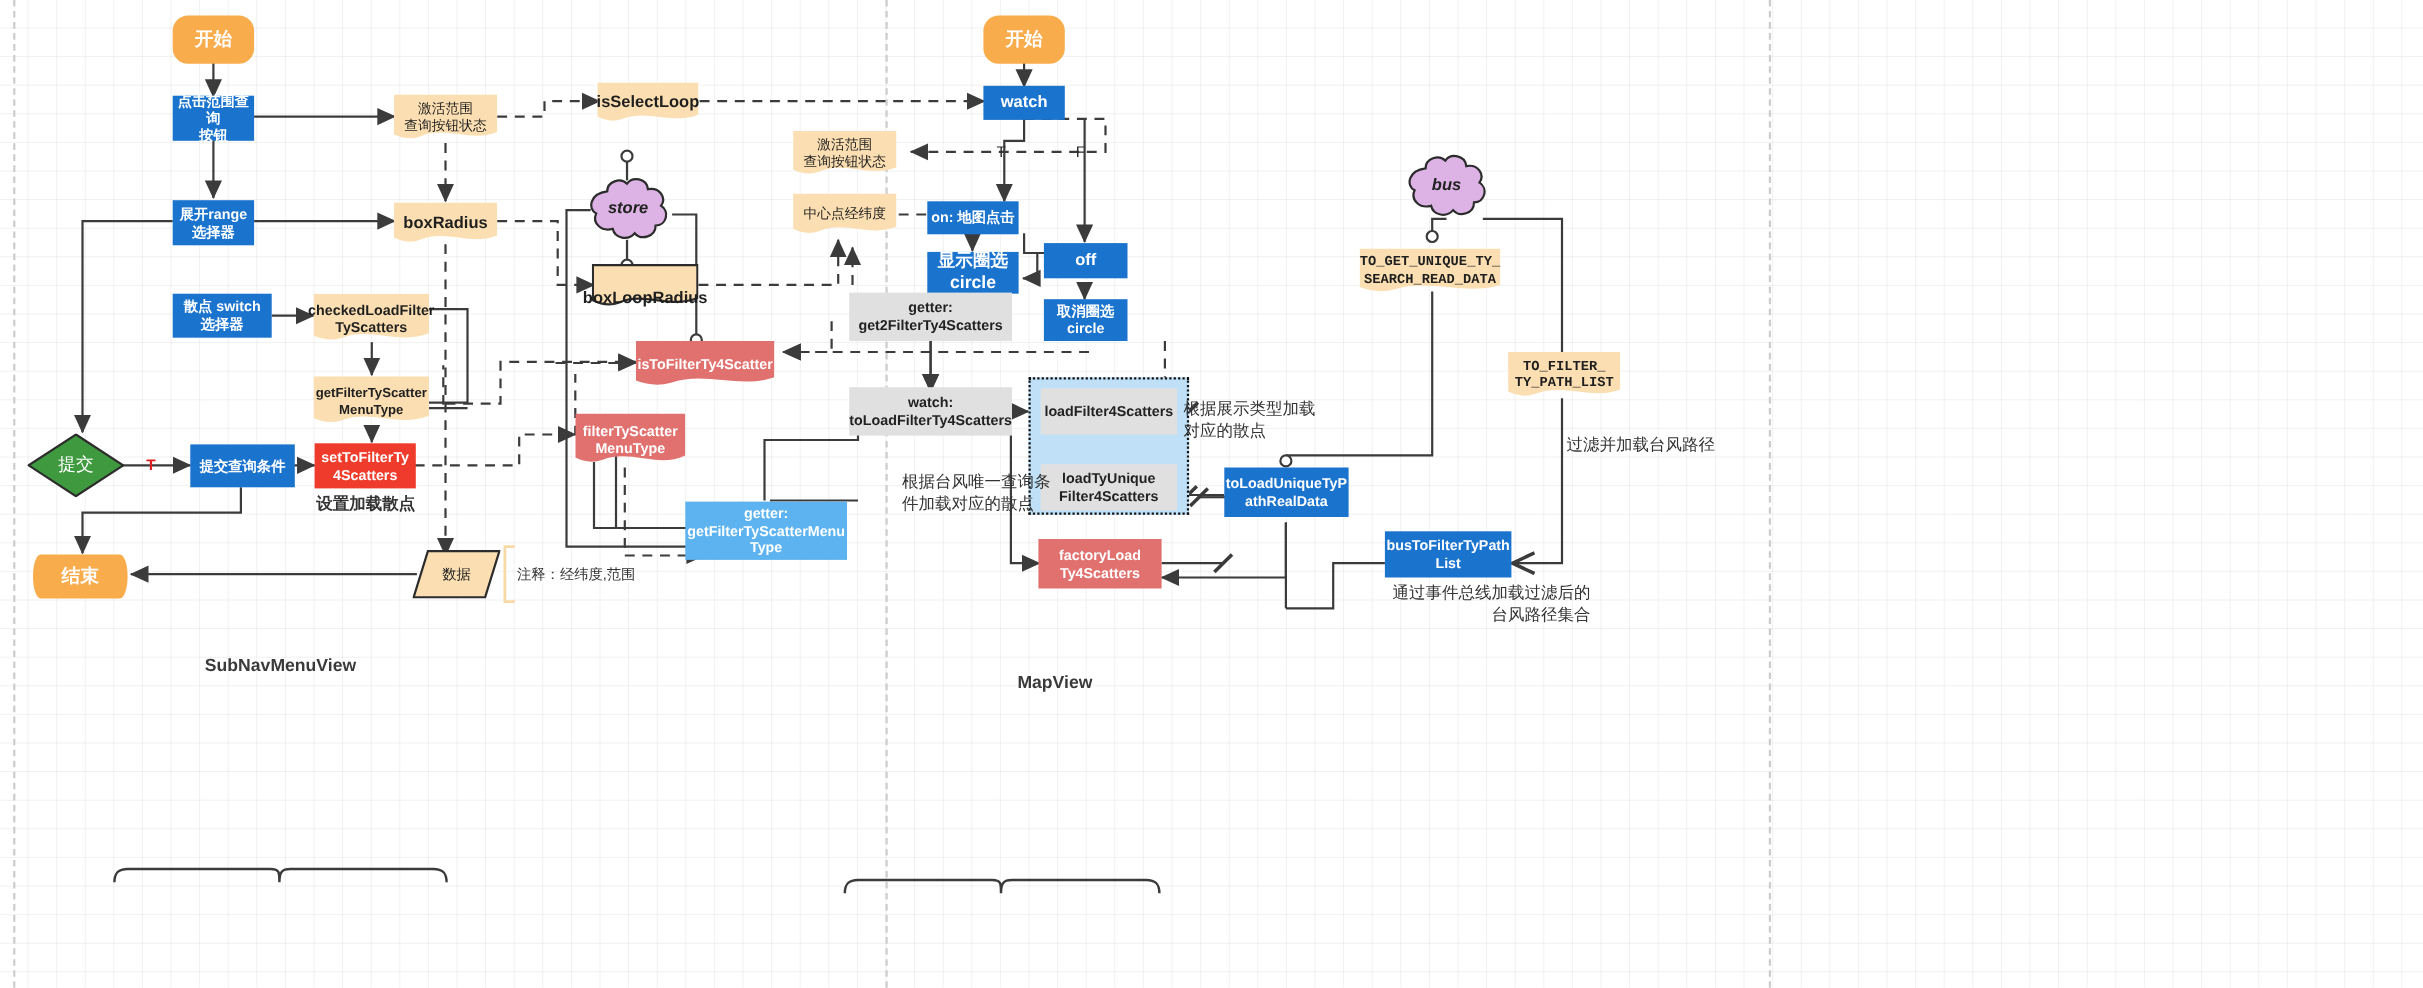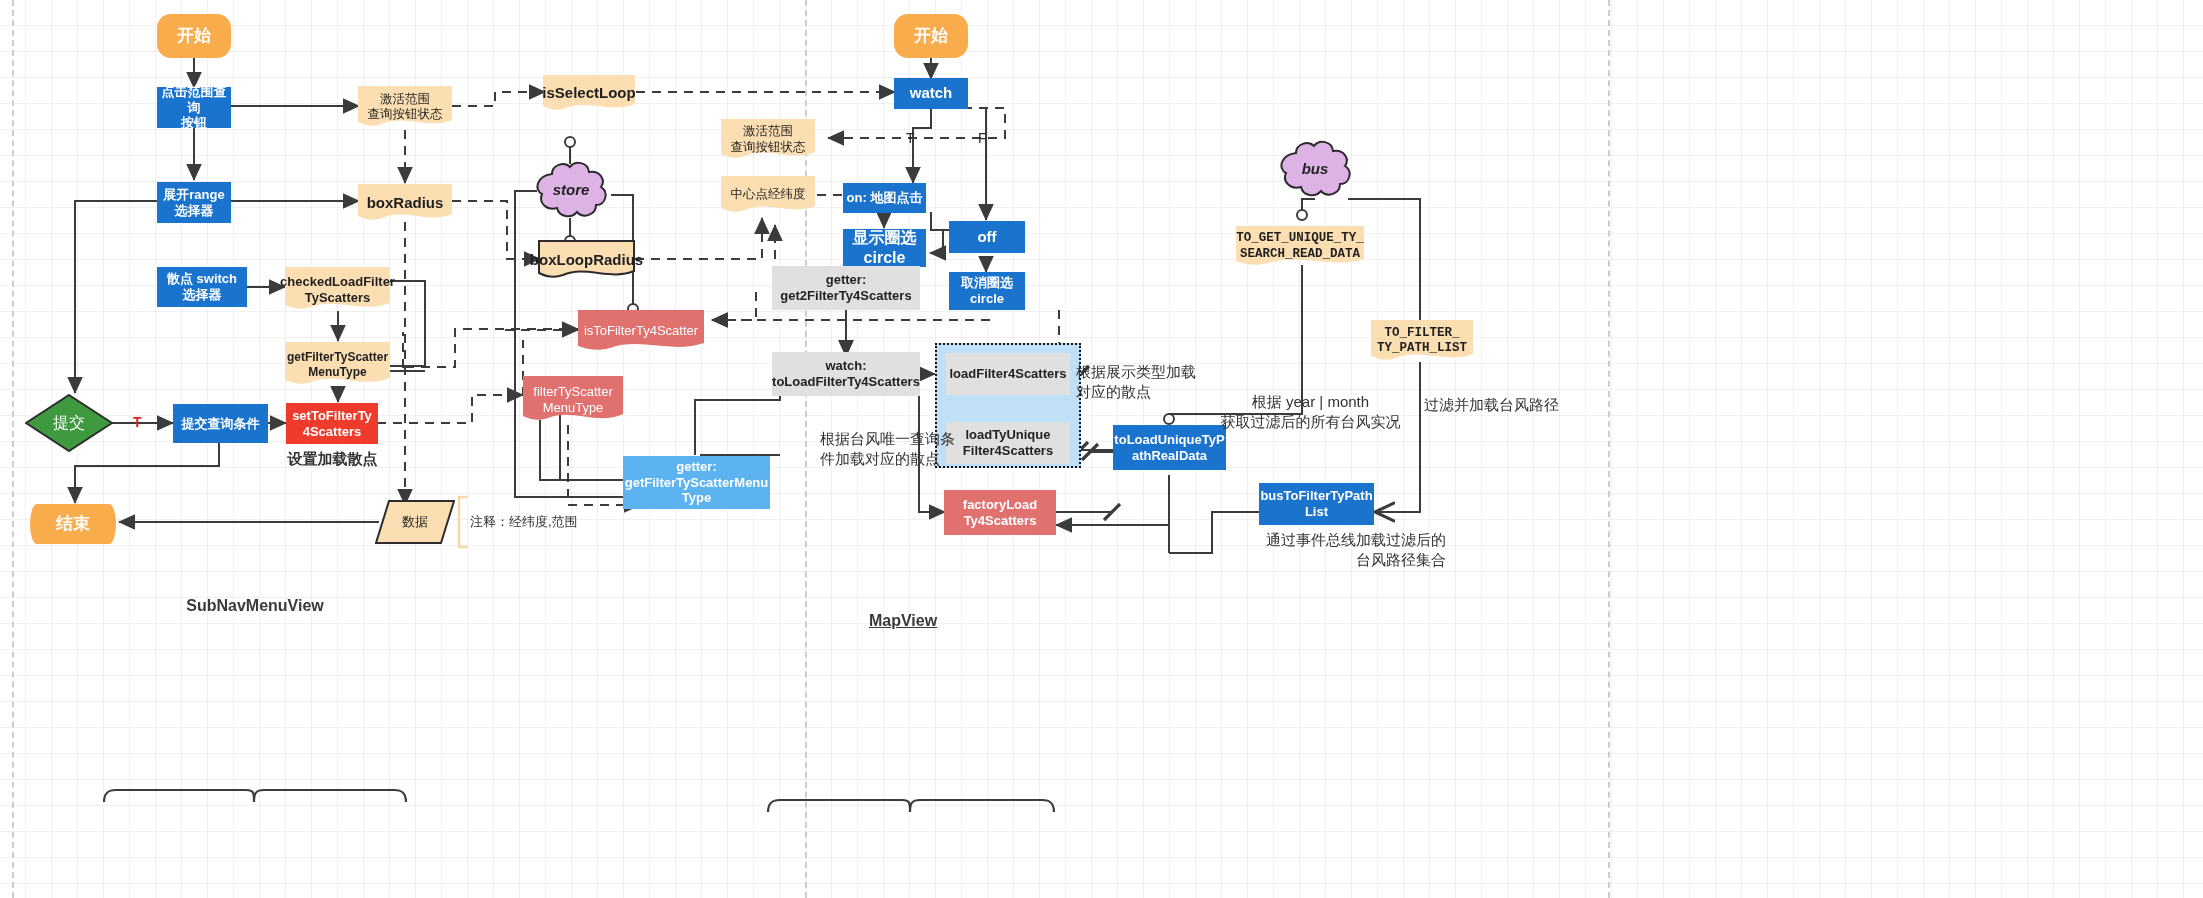--- a/index.html
+++ b/index.html
@@ -50,21 +50,21 @@
   .lightblue{
     background:#5cb3ef;color:#ffffff;font-weight:bold;font-size:15px;
   }
   .note{
     color:#1f1f1f;font-weight:bold;font-size:15px;
     background:transparent;
   }
   .note .noteshape{position:absolute;left:0;top:0;z-index:0;}
   .note .ntxt{position:relative;z-index:2;padding:0 6px;}
   .redflag{
-    color:#ffffff;font-weight:normal;font-size:15px;background:transparent;
+    color:#ffffff;font-weight:bold;font-size:15px;background:transparent;
   }
   .redflag .noteshape{position:absolute;left:0;top:0;z-index:0;}
   .redflag .ntxt{position:relative;z-index:2;padding:0 6px;}
   .cloud{background:transparent;color:#222;font-style:italic;font-weight:bold;font-size:15px;}
   .cloud svg{position:absolute;left:0;top:0;}
   .cloud .ctxt{position:relative;z-index:2;}
   .data-par{color:#222;font-weight:normal;font-size:15px;background:transparent;}
   .data-par svg{position:absolute;left:0;top:0;}
   .data-par .ptxt{position:relative;z-index:2;}
   .caption{
@@ -284,21 +284,21 @@
     <span class="ntxt">isSelectLoop</span>
   </div>
 
   <div class="node cloud" style="left:530px;top:160px;width:82px;height:60px;">
     <svg width="82" height="60" viewBox="0 0 82 60">
       <path d="M22,14 C22,5 34,1 40,7 C45,0 58,2 59,12 C70,10 76,20 71,27 C79,32 76,45 66,45 C66,55 53,59 47,52 C41,59 29,57 27,48 C17,51 8,43 12,34 C4,30 6,16 22,14 Z" fill="#ddb3e5" stroke="#2c2c2c" stroke-width="2"></path>
     </svg>
     <span class="ctxt">store</span>
   </div>
 
-  <div class="node note" style="left:538px;top:240px;width:97px;height:40px;">
+  <div class="node note" style="left:538px;top:240px;width:97px;height:40px;align-items:flex-end;">
     <svg width="97" height="40" class="noteshape" viewBox="0 0 97 40" preserveAspectRatio="none">
       <path d="M1,1 H96 V31 C72,41 48,25 25,35 C17,38 9,37 1,33 Z" fill="#fbdfb2" stroke="#2c2c2c" stroke-width="2"></path>
     </svg>
     <span class="ntxt">boxLoopRadius</span>
   </div>
 
   <div class="node redflag" style="left:578px;top:310px;width:126px;height:42px;font-size:13px;">
     <svg width="126" height="42" class="noteshape" viewBox="0 0 126 42" preserveAspectRatio="none">
       <path d="M0,0 H126 V33 C94,44 63,27 32,38 C21,41 11,40 0,36 Z" fill="#e0716f"></path>
     </svg>
@@ -365,22 +365,20 @@
 
   <div class="node process" style="left:1113px;top:425px;width:113px;height:45px;font-size:13px;">toLoadUniqueTyP
 athRealData</div>
 
   <div class="annot" style="left:1076px;top:362px;width:130px;text-align:left;">根据展示类型加载
 对应的散点</div>
 
   <div class="annot" style="left:820px;top:429px;width:136px;text-align:left;">根据台风唯一查询条
 件加载对应的散点</div>
 
-  <div class="annot" style="left:1203px;top:392px;width:215px;text-align:center;">根据 year | month
-获取过滤后的所有台风实况</div>
 
   <div class="node cloud" style="left:1275px;top:140px;width:80px;height:58px;">
     <svg width="80" height="58" viewBox="0 0 80 58">
       <path d="M21,13 C21,4 33,0 39,6 C44,-1 57,1 58,11 C69,9 75,19 70,26 C78,31 75,44 65,44 C65,54 52,58 46,51 C40,58 28,56 26,47 C16,50 7,42 11,33 C3,29 5,15 21,13 Z" fill="#ddb3e5" stroke="#2c2c2c" stroke-width="2"></path>
     </svg>
     <span class="ctxt">bus</span>
   </div>
 
   <div class="node note" style="left:1236px;top:226px;width:128px;height:41px;font-size:12.5px;font-family:'Liberation Mono',monospace;">
     <svg width="128" height="41" class="noteshape" viewBox="0 0 128 41" preserveAspectRatio="none">
@@ -400,15 +398,15 @@
 
   <div class="annot" style="left:1424px;top:395px;width:180px;text-align:left;">过滤并加载台风路径</div>
 
   <div class="node process" style="left:1259px;top:483px;width:115px;height:42px;font-size:13px;">busToFilterTyPath
 List</div>
 
   <div class="annot" style="left:1236px;top:530px;width:210px;text-align:right;">通过事件总线加载过滤后的
 台风路径集合</div>
 
   <div class="grouplabel" style="left:180px;top:597px;width:150px;">SubNavMenuView</div>
-  <div class="grouplabel" style="left:828px;top:612px;width:150px;text-decoration:underline;">MapView</div>
+  <div class="grouplabel" style="left:884px;top:612px;width:150px;">MapView</div>
 
 </div>
 
 </body></html>

